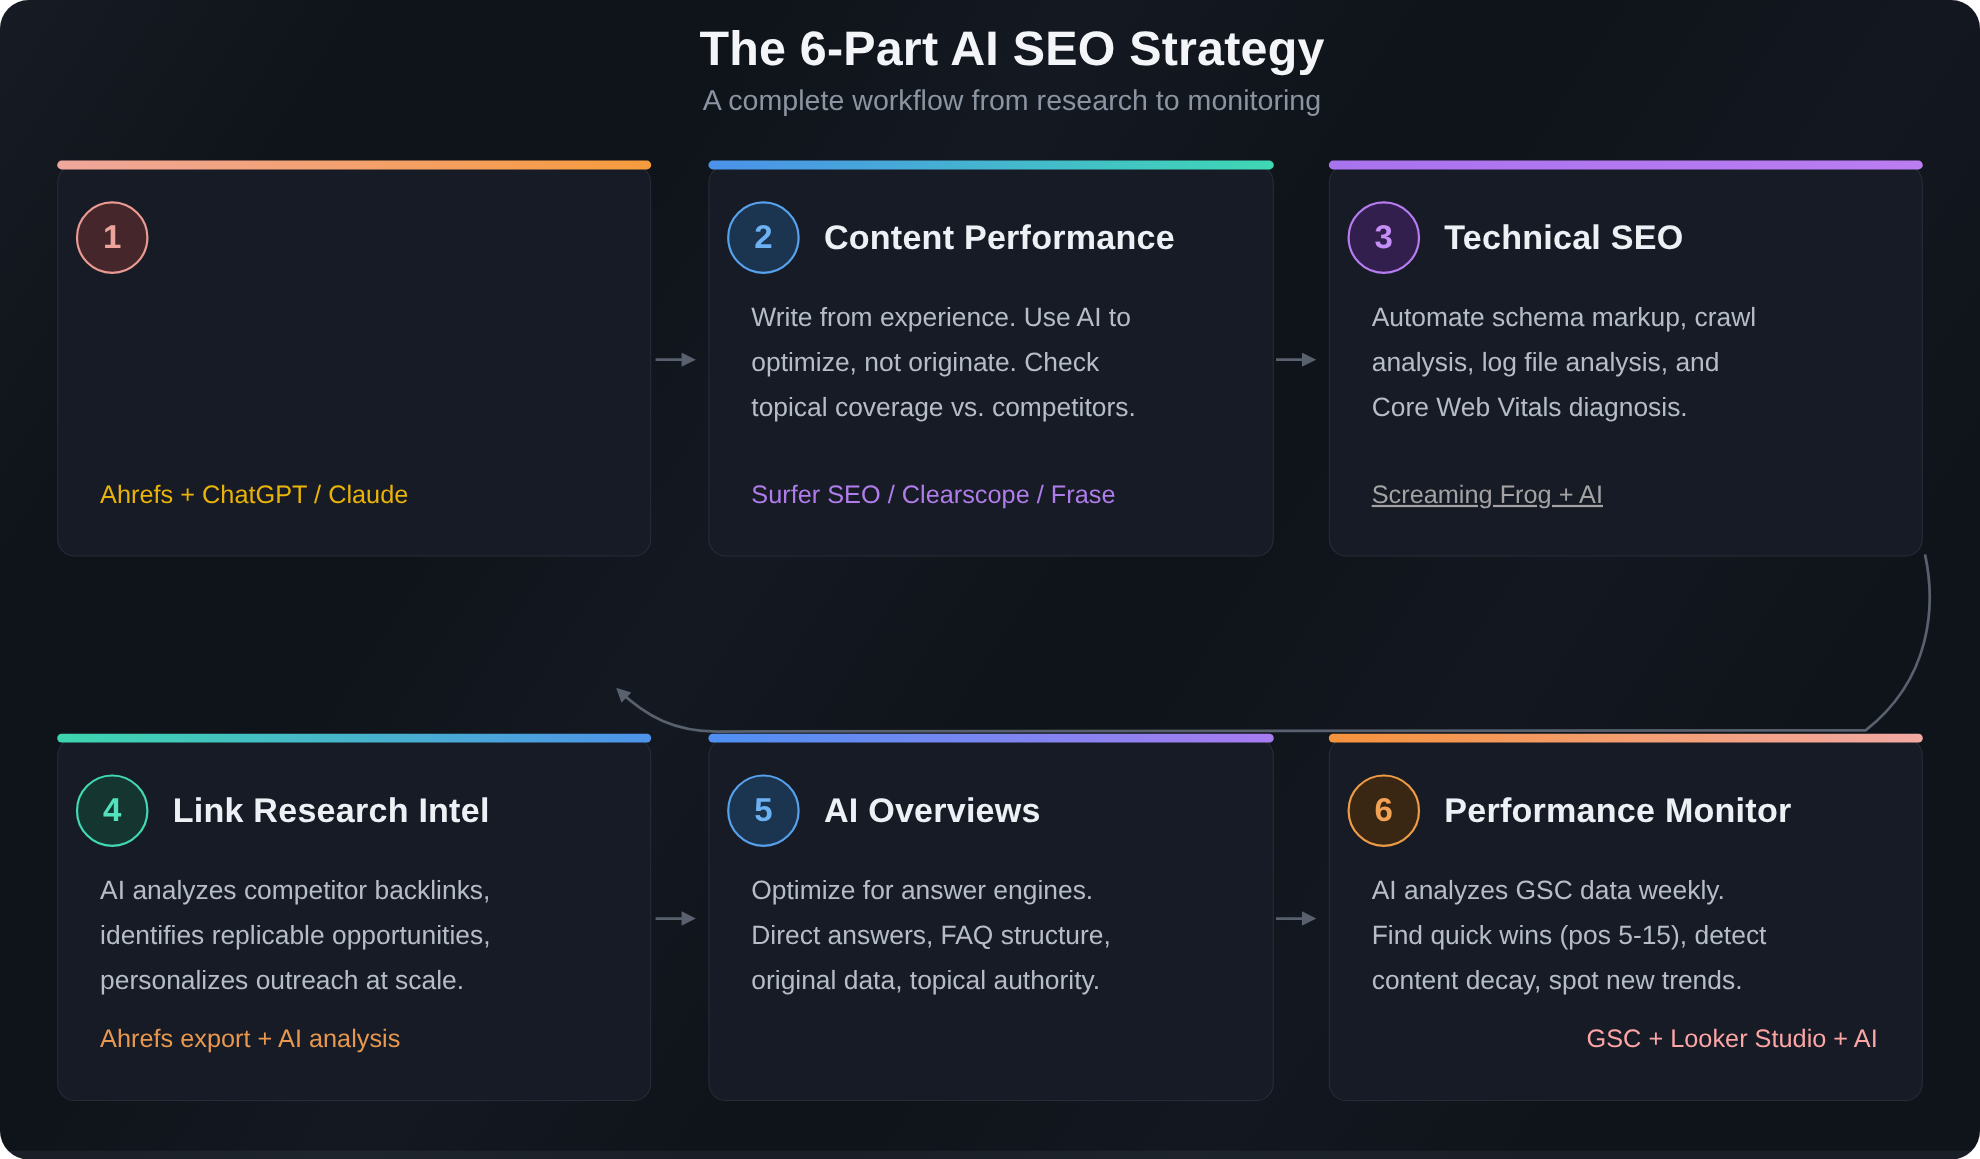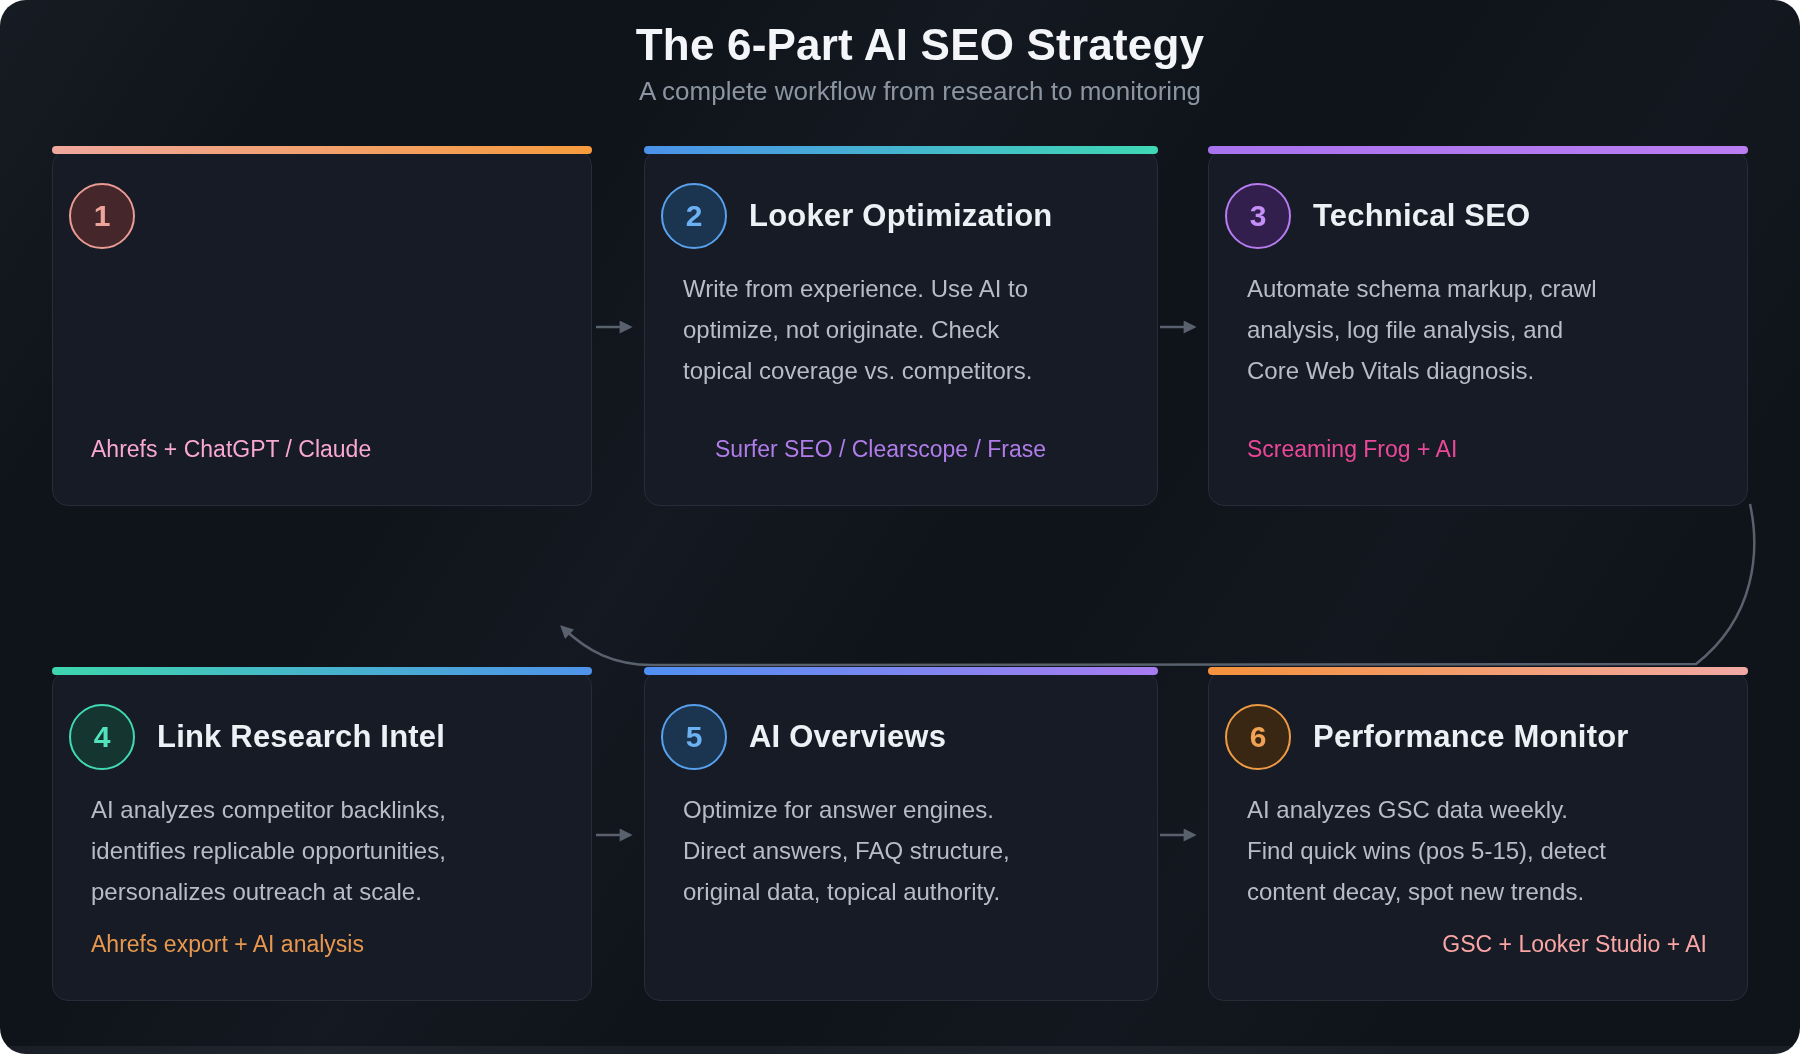--- a/index.html
+++ b/index.html
@@ -62,45 +62,45 @@
     <path class="flow-stroke" marker-end="url(#arrowhead)" d="M1750,504 C1760,550 1756,617 1696,664 L652,665 C614,665 588,652 562,627"></path>
     <path class="flow-stroke" marker-end="url(#arrowhead)" d="M596,835 L630,835"></path>
     <path class="flow-stroke" marker-end="url(#arrowhead)" d="M1160,835 L1194,835"></path>
   </svg>
 
   <div class="card c1">
     <div class="accent" style="background: linear-gradient(90deg, rgb(240, 167, 157), rgb(246, 155, 61));"></div>
     <div class="card-head">
       <div class="badge" style="border-color: rgb(233, 154, 146); background-color: rgb(69, 38, 43); color: rgb(237, 164, 156);">1</div>
     </div>
-    <div class="card-tool" style="color: #f9a8d4;">Ahrefs + ChatGPT / Claude</div>
+    <div class="card-tool" style="color: #eab308;">Ahrefs + ChatGPT / Claude</div>
   </div>
 
   <div class="card c2">
     <div class="accent" style="background: linear-gradient(90deg, rgb(75, 146, 234), rgb(63, 216, 180));"></div>
     <div class="card-head">
       <div class="badge" style="border-color: rgb(88, 161, 236); background-color: rgb(27, 52, 80); color: rgb(108, 177, 242);">2</div>
-      <h2 class="card-title">Looker Optimization</h2>
+      <h2 class="card-title">Content Performance</h2>
     </div>
     <p class="card-desc">Write from experience. Use AI to
 optimize, not originate. Check
 topical coverage vs. competitors.</p>
-    <div class="card-tool" style="color: rgb(176, 124, 234); margin-left: 32px;">Surfer SEO / Clearscope / Frase</div>
+    <div class="card-tool" style="color: rgb(176, 124, 234);">Surfer SEO / Clearscope / Frase</div>
   </div>
 
   <div class="card c3">
     <div class="accent" style="background: linear-gradient(90deg, rgb(168, 115, 238), rgb(187, 125, 242));"></div>
     <div class="card-head">
       <div class="badge" style="border-color: rgb(182, 124, 240); background-color: rgb(50, 31, 78); color: rgb(196, 143, 246);">3</div>
       <h2 class="card-title">Technical SEO</h2>
     </div>
     <p class="card-desc">Automate schema markup, crawl
 analysis, log file analysis, and
 Core Web Vitals diagnosis.</p>
-    <div class="card-tool" style="color: #ec4899;">Screaming Frog + AI</div>
+    <div class="card-tool" style="color: #a3a3a3; text-decoration: underline;">Screaming Frog + AI</div>
   </div>
 
   <div class="card c4">
     <div class="accent" style="background: linear-gradient(90deg, rgb(62, 214, 174), rgb(79, 147, 234));"></div>
     <div class="card-head">
       <div class="badge" style="border-color: rgb(65, 216, 178); background-color: rgb(20, 53, 48); color: rgb(82, 226, 188);">4</div>
       <h2 class="card-title">Link Research Intel</h2>
     </div>
     <p class="card-desc">AI analyzes competitor backlinks,
 identifies replicable opportunities,

